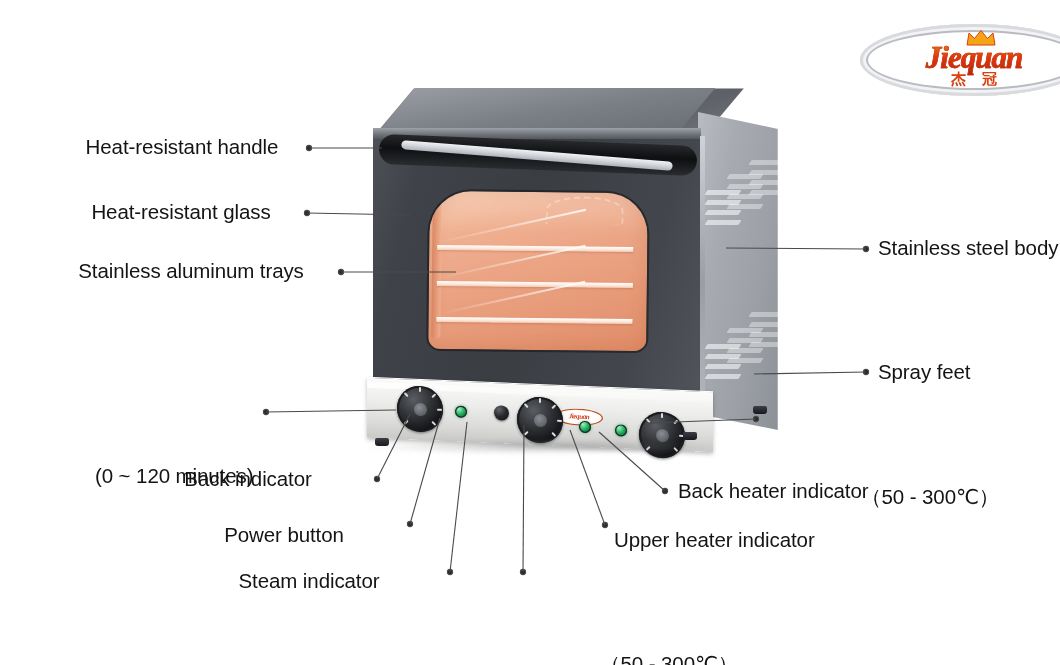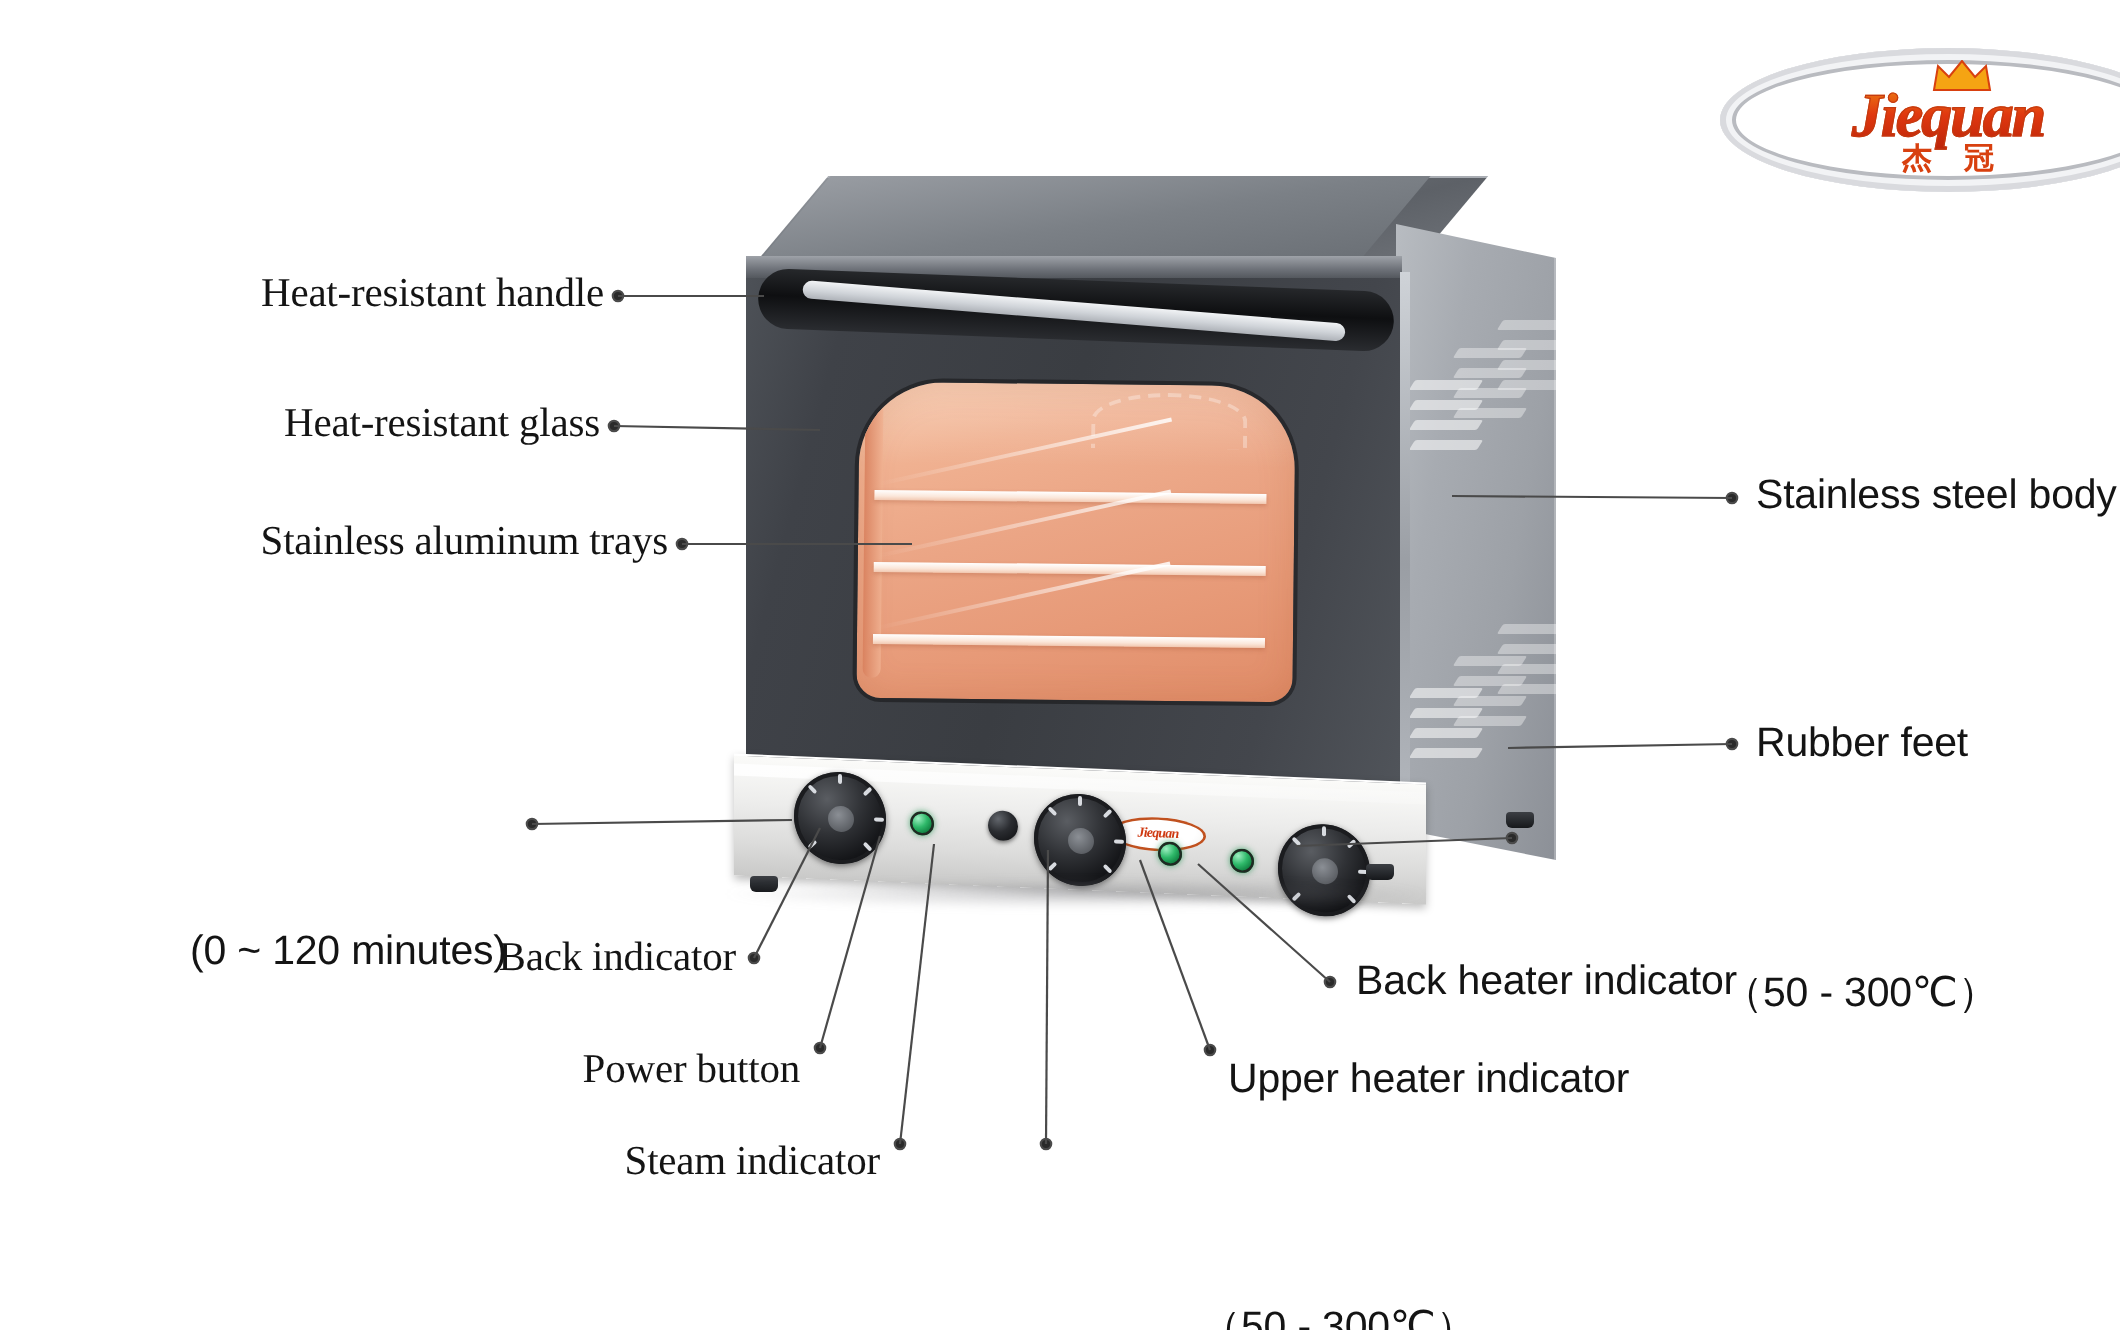--- a/index.html
+++ b/index.html
@@ -18,21 +18,21 @@
 
   
   .lbl{
     position:absolute;
     font-size:20.5px;
     line-height:26px;
     color:#141414;
     white-space:pre;
     letter-spacing:-0.1px;
   }
-  .lbl.r{text-align:right;font-family:Liberation Serif, serif;}
+  .lbl.r{text-align:center;}
   .lbl.c{text-align:center;}
 
   
   #logo{position:absolute;left:812px;top:24px;width:228px;height:72px;}
 
   
   #oven{position:absolute;left:305px;top:88px;width:425px;height:382px;}
 
   .ov-top{
     position:absolute;left:20px;top:0px;width:330px;height:48px;
@@ -361,21 +361,21 @@
   </svg>
 
   <div class="lbl r" style="left:14px;top:134px;width:240px;">Heat-resistant handle</div>
 
   <div class="lbl r" style="left:14px;top:199px;width:238px;">Heat-resistant glass</div>
 
   <div class="lbl r" style="left:0px;top:258px;width:286px;">Stainless aluminum trays</div>
 
   <div class="lbl" style="left:830px;top:235px;">Stainless steel body</div>
 
-  <div class="lbl" style="left:830px;top:359px;">Rubber feet</div>
+  <div class="lbl" style="left:830px;top:359px;">Spray feet</div>
 
   <div class="lbl c" style="left:10px;top:385px;width:210px;">
     <br>
     <span>(0 ~ 120 minutes)</span>
   </div>
 
   <div class="lbl r" style="left:80px;top:466px;width:240px;">Back indicator</div>
 
   <div class="lbl r" style="left:120px;top:522px;width:232px;">Power button</div>
 

